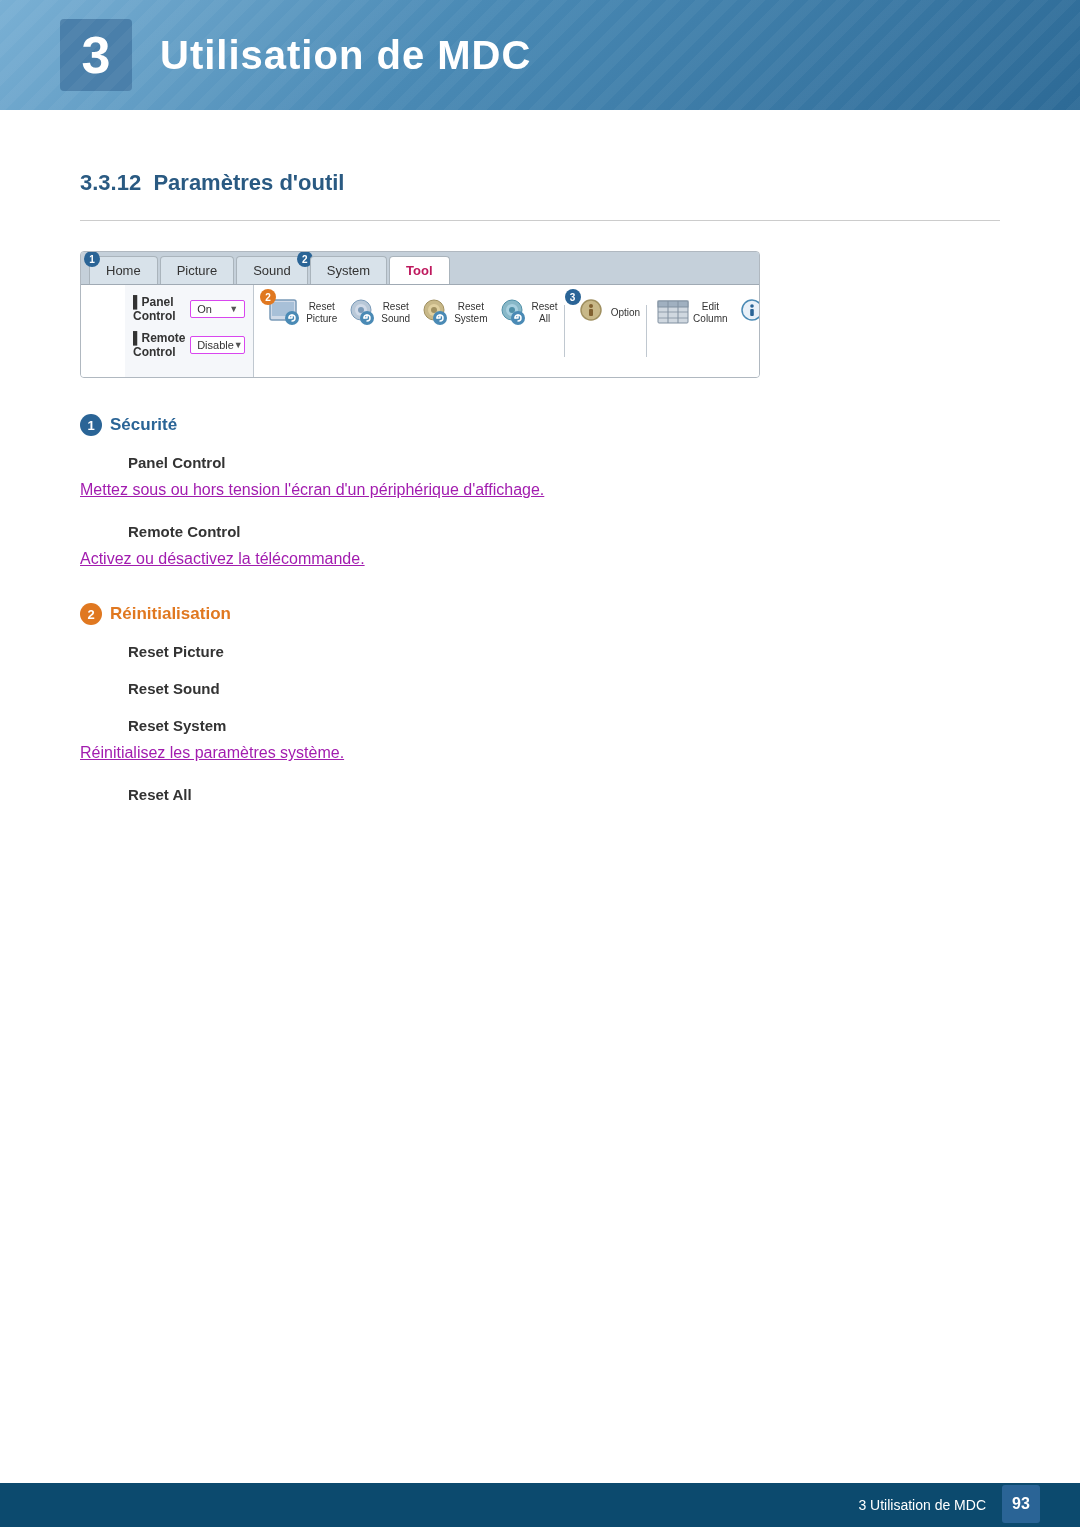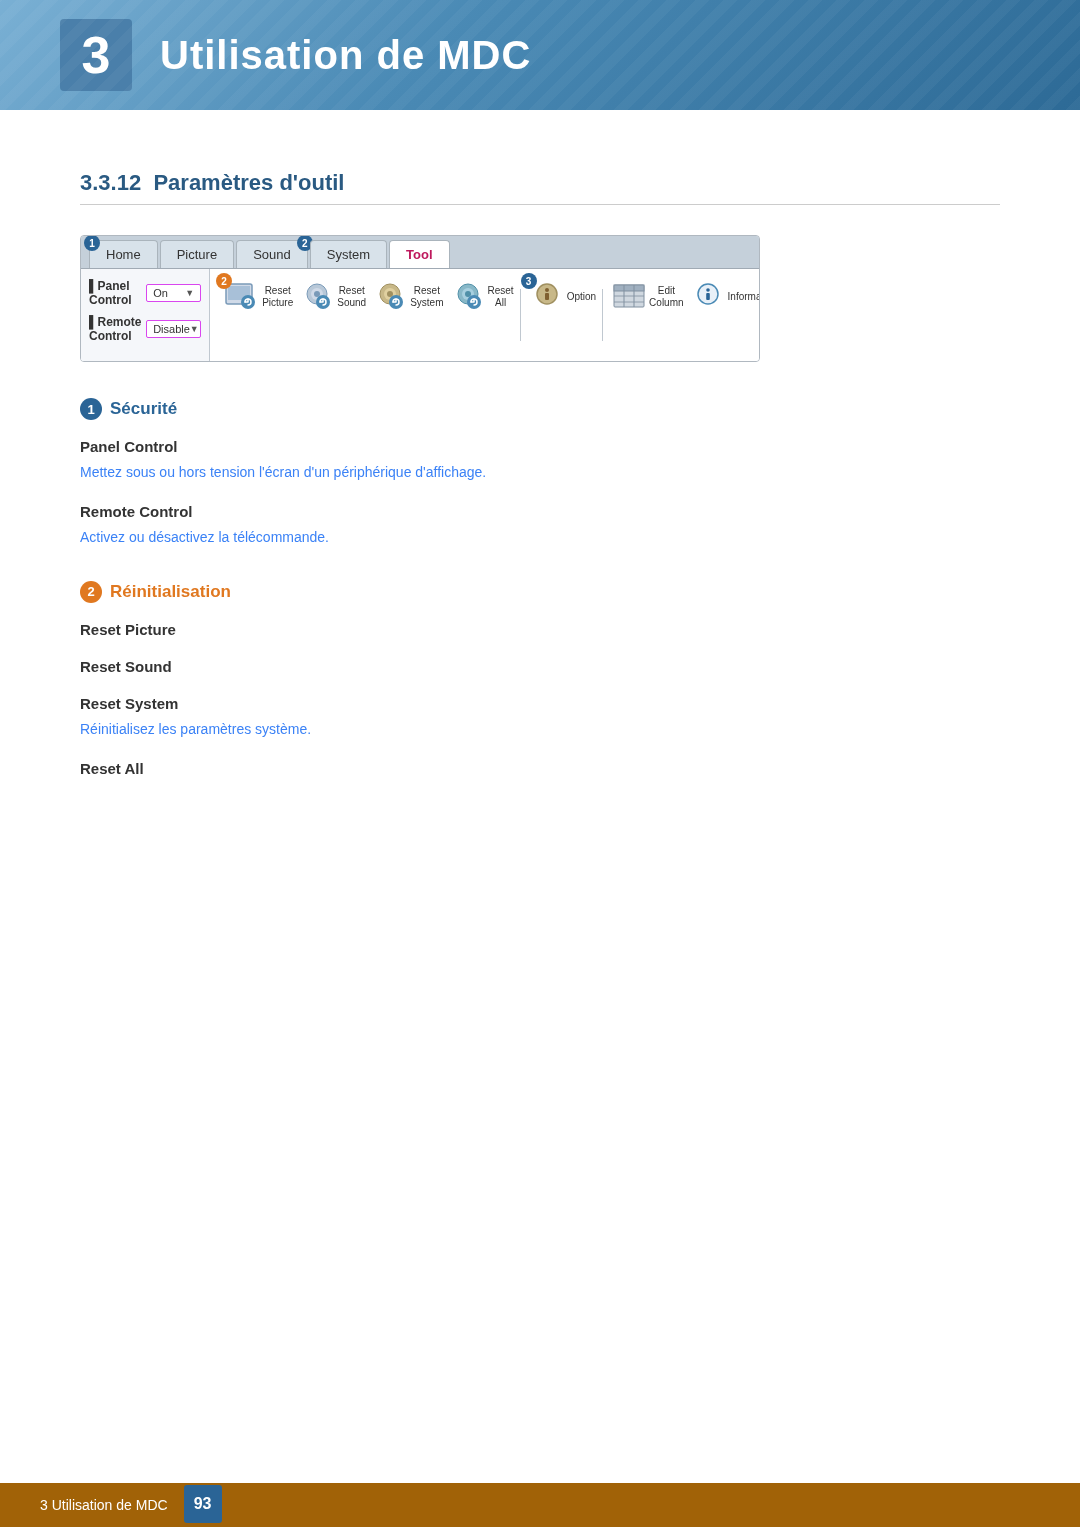--- a/index.html
+++ b/index.html
@@ -71,21 +71,21 @@
       padding: 60px 80px 80px 80px;
     }
 
     
     .section-heading {
       font-size: 22px;
       font-weight: bold;
       color: #2a5a82;
       margin-bottom: 30px;
       border-bottom: 1px solid #ccc;
-      padding-bottom: 8px;
+      padding-bottom: 24px;
     }
 
     
     .ui-panel {
       border: 1px solid #b0b8c0;
       border-radius: 4px;
       background: #e8eef4;
       margin-bottom: 36px;
       overflow: hidden;
       width: 680px;
@@ -157,20 +157,21 @@
       display: flex;
       background: #ffffff;
     }
 
     
     .left-panel {
       width: 180px;
       border-right: 1px solid #c0c8d0;
       padding: 10px 8px;
       background: #f5f7fa;
+      margin-left: 44px;
     }
 
     .setting-row {
       display: flex;
       align-items: center;
       justify-content: space-between;
       margin-bottom: 8px;
       font-size: 12px;
     }
 
@@ -279,39 +280,42 @@
       color: #e07820;
     }
 
     
     .sub-heading {
       font-size: 15px;
       font-weight: bold;
       color: #333;
       margin-bottom: 6px;
       margin-top: 16px;
+      margin-left: 48px;
     }
 
     .sub-text {
-      font-size: 14px;
-      color: #3b82f6;
+      font-size: 16px;
+      color: #a21caf;
       margin-bottom: 4px;
       line-height: 1.6;
+      text-decoration: underline;
     }
 
     
     .page-footer {
       position: absolute;
       bottom: 0;
       left: 0;
       width: 100%;
       height: 44px;
-      background: #a16207;
-      display: flex;
-      align-items: center;
+      background: #0c4a6e;
+      display: flex;
+      align-items: center;
+      justify-content: flex-end;
       padding: 0 40px;
       gap: 16px;
     }
 
     .footer-text {
       color: #fff;
       font-size: 14px;
     }
 
     .footer-page-box {

